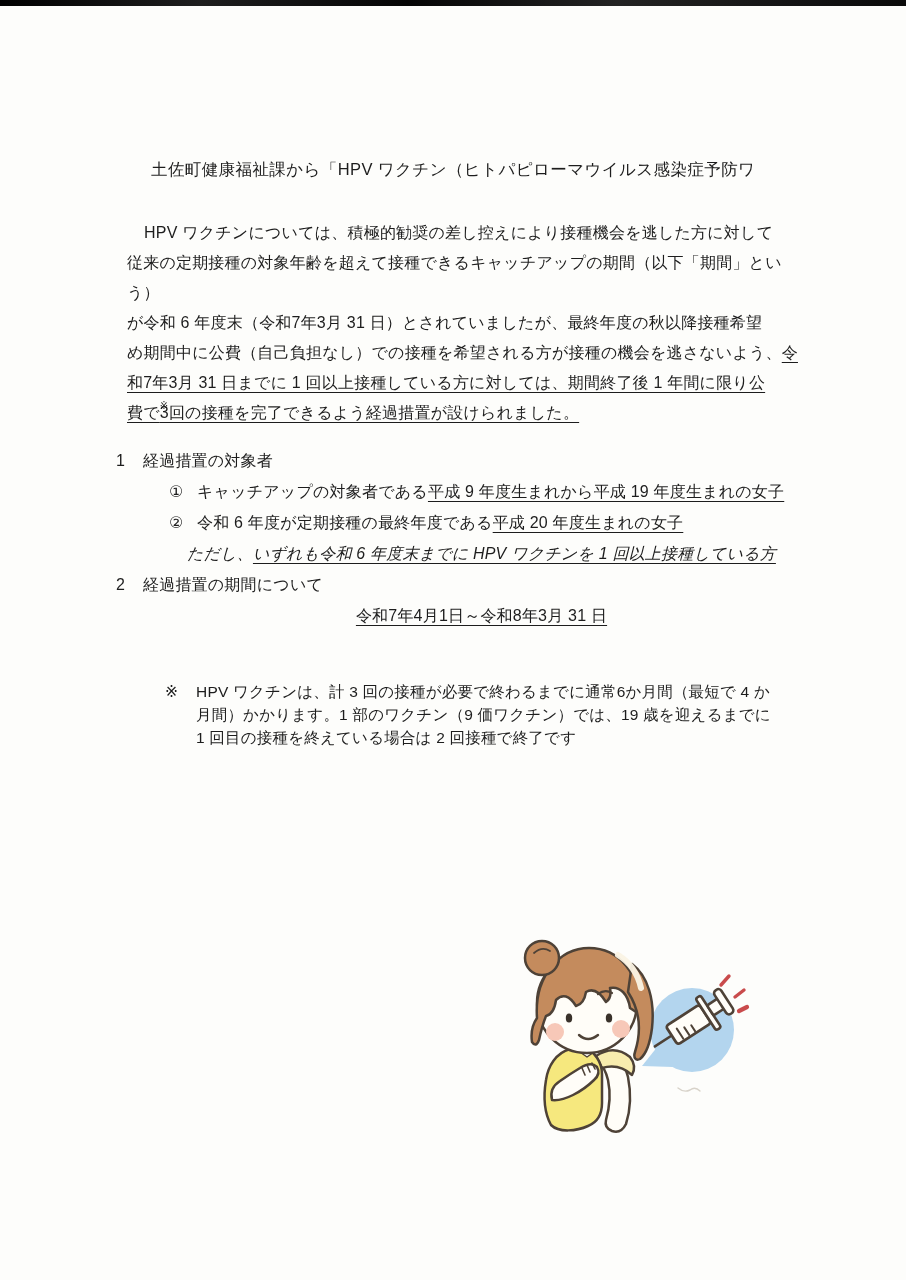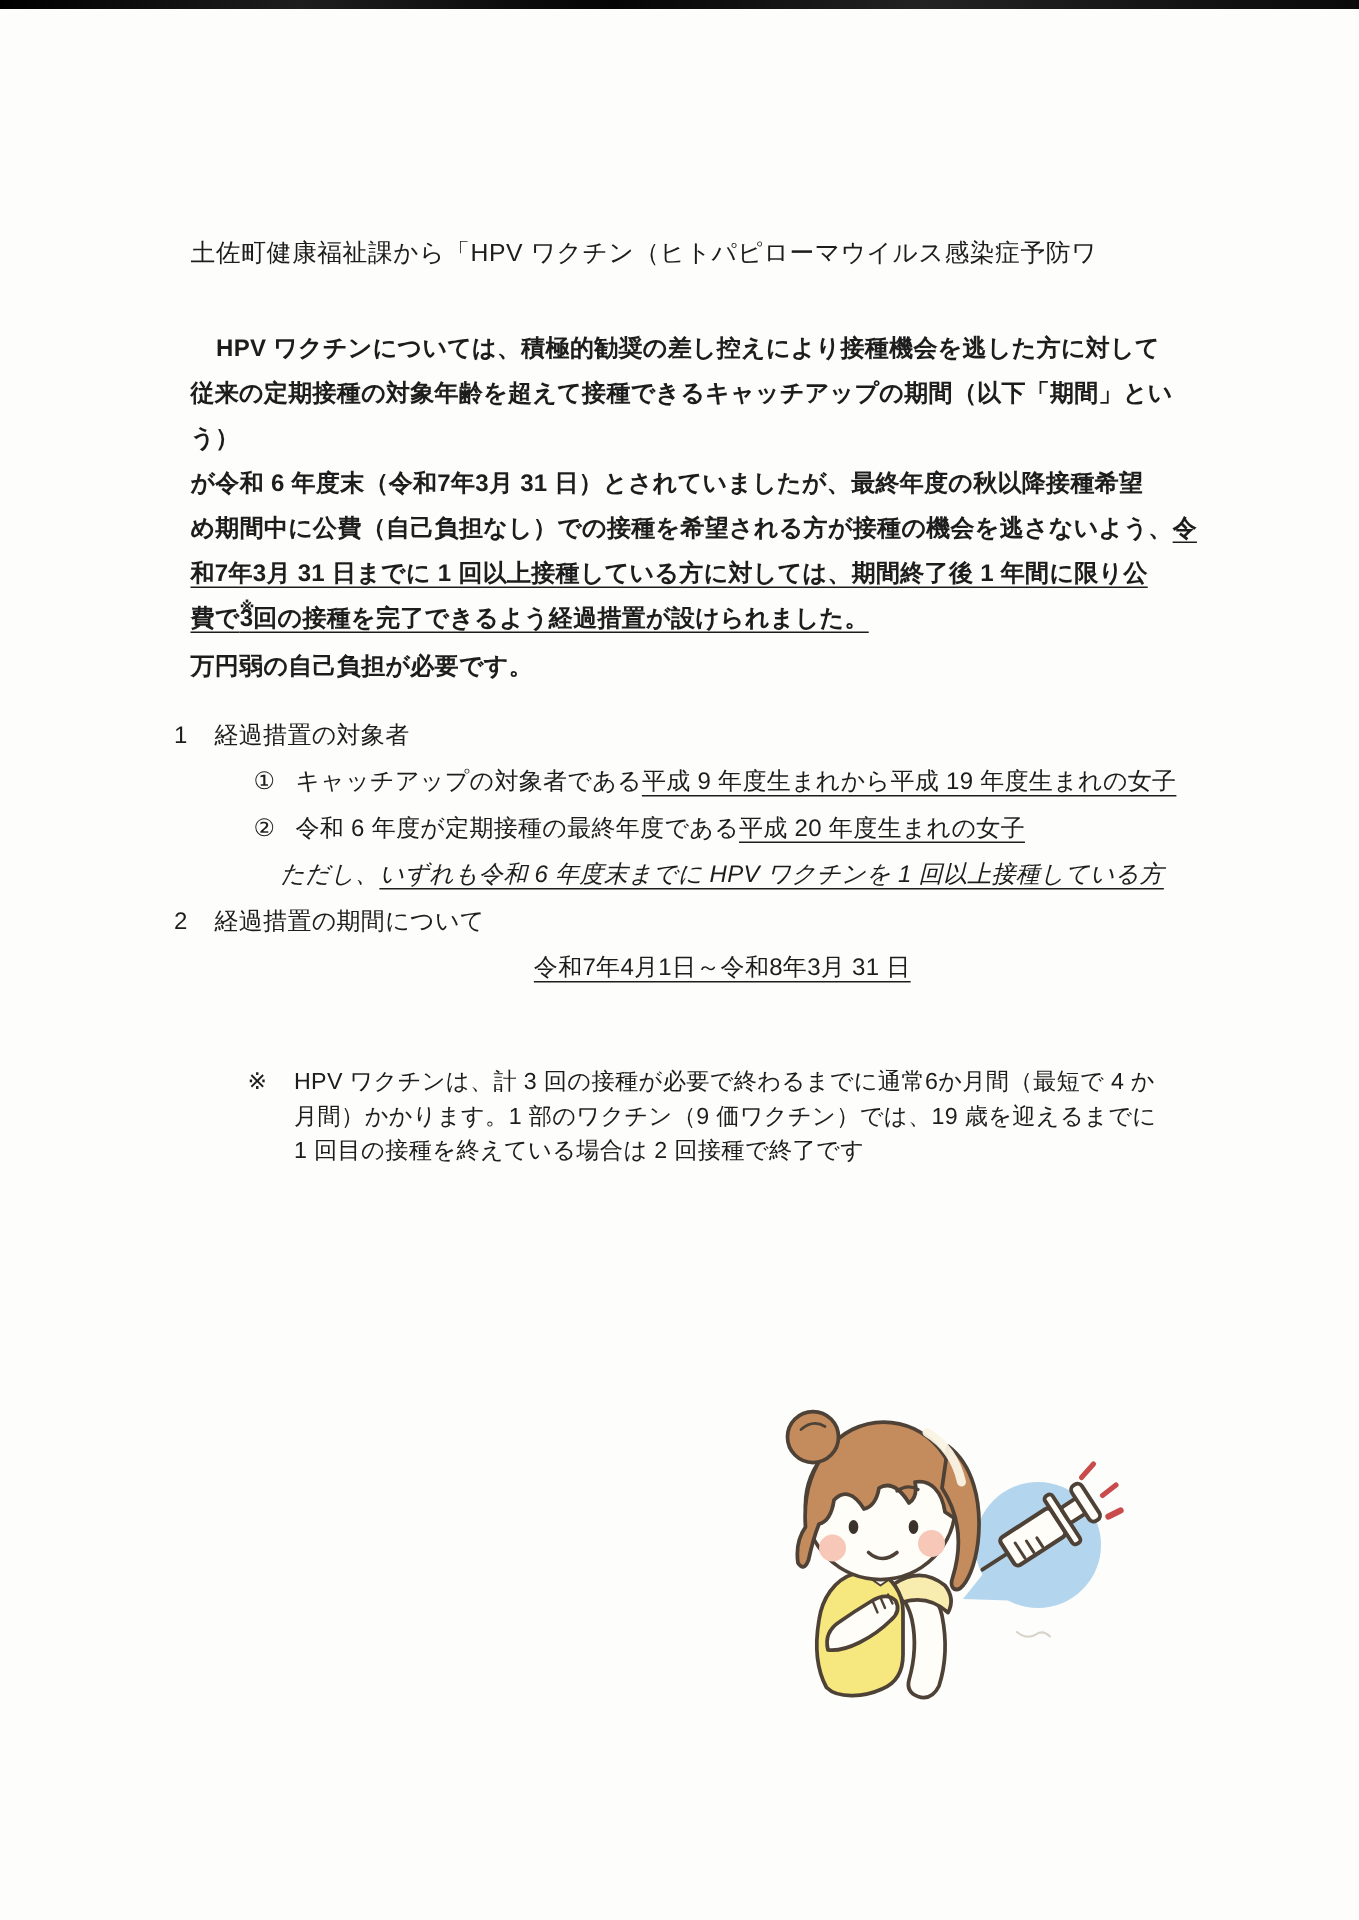--- a/index.html
+++ b/index.html
@@ -7,22 +7,22 @@
     position:relative;width:906px;height:1280px;background:#fdfdfb;
     overflow:hidden;margin:0 auto;
     font-family:"Liberation Sans","DejaVu Sans",sans-serif;
     color:#1d1d1d;
   }
   .scan-strip{
     position:absolute;top:0;left:0;right:0;height:6px;
     background:linear-gradient(90deg,#000 0%,#1e1e1e 22%,#050505 45%,#232323 68%,#0a0a0a 100%);
   }
   .content{position:absolute;left:127px;top:6px;width:676px;font-size:16px;}
-  .doc-title{margin-top:150px;font-size:16.5px;line-height:27px;letter-spacing:.4px;}
-  .para{line-height:30px;letter-spacing:.2px;font-weight:bold;}
+  .doc-title{margin-top:150px;font-size:16.5px;line-height:27px;letter-spacing:.4px;margin-left:24px;}
+  .para{line-height:30px;letter-spacing:.2px;}
   .p1{margin-top:35px;}
   .indent{text-indent:17px;}
   .u{text-decoration:underline;text-underline-offset:4px;text-decoration-thickness:1.3px;}
   .refmark{display:inline-block;width:0;font-size:10px;transform:translate(0,-9px);}
   .olist{margin-top:15px;line-height:31px;letter-spacing:.2px;}
   .li-head{display:flex;}
   .li-num{width:27px;margin-left:-11px;flex:none;}
   .li-sub{padding-left:42px;display:flex;}
   .li-marker{width:28px;flex:none;}
   .li-note{padding-left:60px;font-style:italic;}
@@ -46,21 +46,20 @@
     <section class="para p1">
       <div class="indent"><span>HPV ワクチンについては、積極的勧奨の差し控えにより接種機会を逃した方に対して</span></div>
       <div><span>従来の定期接種の対象年齢を超えて接種できるキャッチアップの期間（以下「期間」という）</span></div>
       <div><span>が令和 6 年度末（令和7年3月 31 日）とされていましたが、最終年度の秋以降接種希望</span></div>
       <div><span>め期間中に公費（自己負担なし）での接種を希望される方が接種の機会を逃さないよう、</span><span class="u">令</span></div>
       <div><span class="u">和7年3月 31 日までに 1 回以上接種している方に対しては、期間終了後 1 年間に限り公</span></div>
       <div><span class="u">費で</span><span class="refmark">※</span><span class="u">3回の接種を完了できるよう経過措置が設けられました。</span></div>
     </section>
 
     <section class="para p2">
-      <div><span>万円弱の自己負担が必要です。</span></div>
     </section>
 
     <section class="olist">
       <div class="li-head">
         <span class="li-num">1</span>
         <span>経過措置の対象者</span>
       </div>
       <div class="li-sub">
         <span class="li-marker">①</span>
         <span><span>キャッチアップの対象者である</span><span class="u">平成 9 年度生まれから平成 19 年度生まれの女子</span></span>

